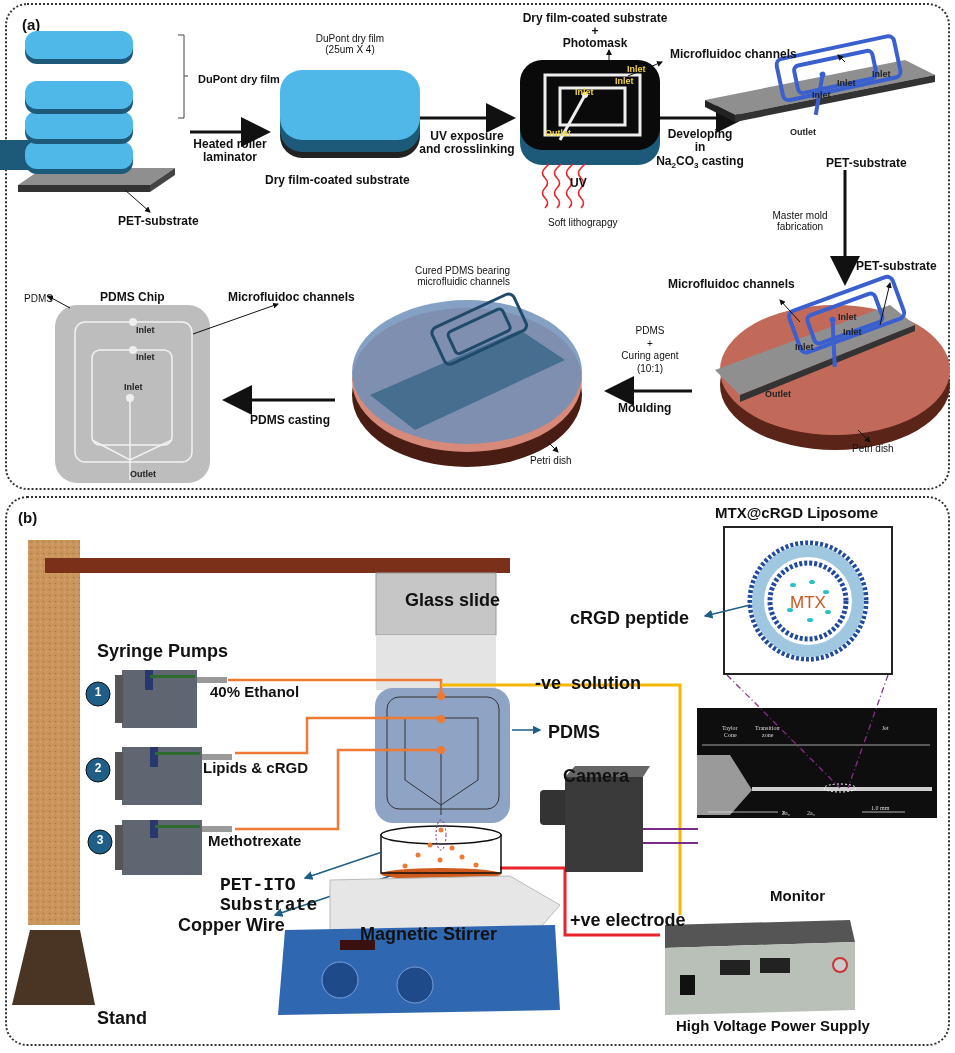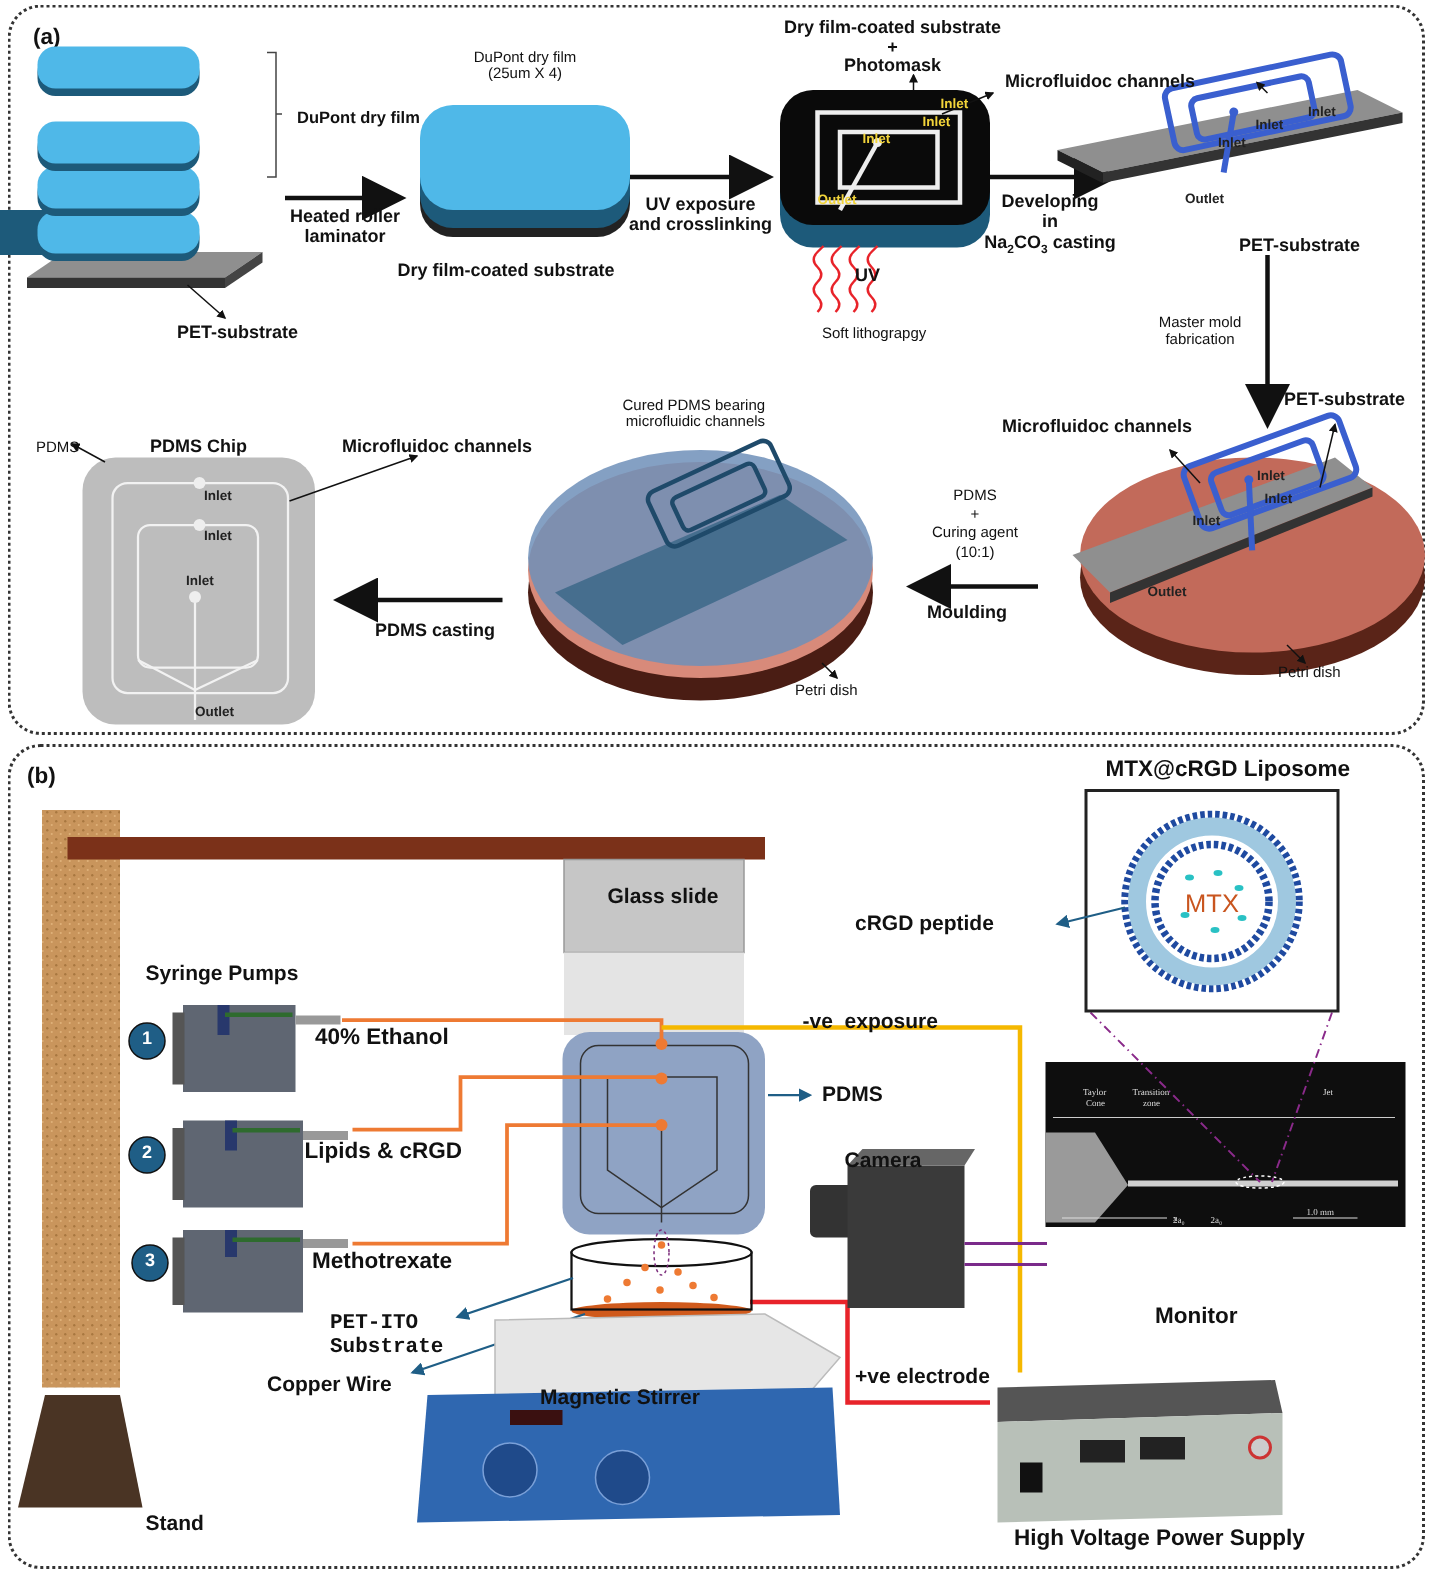--- a/index.html
+++ b/index.html
@@ -3,21 +3,21 @@
 <meta charset="utf-8">
 <style>
   html,body{margin:0;padding:0;background:#fff;}
   body{width:955px;height:1053px;position:relative;overflow:hidden;font-family:"Liberation Sans",sans-serif;color:#111;}
   .panel{position:absolute;border:2px dotted #333;border-radius:22px;box-sizing:border-box;}
   #panel-a{left:5px;top:3px;width:945px;height:487px;}
   #panel-b{left:5px;top:496px;width:945px;height:550px;}
   .plabel{position:absolute;font-weight:bold;font-size:15px;}
   .t{position:absolute;font-weight:bold;white-space:nowrap;line-height:1.12;}
   .tc{text-align:center;}
-  .s10{font-size:10px;} .s11{font-size:11px;} .s12{font-size:12px;} .s14{font-size:14px;} .s15{font-size:15px;}
+  .s10{font-size:10px;} .s11{font-size:11px;} .s12{font-size:12px;} .s14{font-size:18px;} .s15{font-size:15px;}
   .n{font-weight:normal;}
   svg{position:absolute;left:0;top:0;overflow:visible;}
   .ytext{fill:#f2d43a;font-size:9px;font-weight:bold;font-family:"Liberation Sans",sans-serif;}
   .dtext{fill:#222;font-size:9px;font-weight:bold;font-family:"Liberation Sans",sans-serif;}
   .wtext{fill:#ddd;font-family:"Liberation Serif",serif;}
 </style>
 </head>
 <body>
 
 <div id="panel-a" class="panel"></div>
@@ -328,32 +328,32 @@
 <div class="t s10 n" style="left:415px;top:265px;text-align:right;"><span>Cured PDMS bearing</span><br><span>microfluidic channels</span></div>
 <div class="t s10 n" style="left:530px;top:455px;">Petri dish</div>
 <div class="t s12" style="left:250px;top:414px;">PDMS casting</div>
 <div class="t s12" style="left:100px;top:291px;">PDMS Chip</div>
 <div class="t s10 n" style="left:24px;top:293px;">PDMS</div>
 <div class="t s12" style="left:228px;top:291px;">Microfluidoc channels</div>
 
 <div id="panel-b" class="panel"></div>
 <div class="plabel" style="left:18px;top:509px;">(b)</div>
 
-<div class="t s15" style="left:715px;top:505px;margin-left:22px;">MTX@cRGD Liposome</div>
+<div class="t s15" style="left:715px;top:505px;">MTX@cRGD Liposome</div>
 <div class="t s14" style="left:570px;top:608px;">cRGD peptide</div>
 <div class="t s14" style="left:405px;top:590px;">Glass slide</div>
 <div class="t s14" style="left:97px;top:641px;">Syringe Pumps</div>
 <div class="t s15" style="left:210px;top:684px;text-align:center;">40% Ethanol</div>
 <div class="t s15" style="left:203px;top:760px;">Lipids &amp; cRGD</div>
 <div class="t s15" style="left:208px;top:833px;">Methotrexate</div>
 <div class="t s12" style="left:92px;top:686px;color:#fff;width:12px;text-align:center;">1</div>
 <div class="t s12" style="left:92px;top:762px;color:#fff;width:12px;text-align:center;">2</div>
 <div class="t s12" style="left:94px;top:834px;color:#fff;width:12px;text-align:center;">3</div>
-<div class="t s14" style="left:535px;top:673px;white-space:pre;">-ve  exposure</div>
+<div class="t s14" style="left:535px;top:673px;white-space:pre;">-ve  solution</div>
 <div class="t s14" style="left:548px;top:722px;">PDMS</div>
 <div class="t s14" style="left:563px;top:766px;">Camera</div>
-<div class="t s15" style="left:770px;top:870px;">Monitor</div>
+<div class="t s15" style="left:770px;top:888px;">Monitor</div>
 <div class="t s14" style="left:220px;top:875px;font-family:Liberation Mono, monospace;"><span>PET-ITO</span><br><span>Substrate</span></div>
 <div class="t s14" style="left:178px;top:915px;">Copper Wire</div>
 <div class="t s14" style="left:360px;top:904px;margin-top:20px;">Magnetic Stirrer</div>
 <div class="t s14" style="left:570px;top:910px;">+ve electrode</div>
 <div class="t s15" style="left:676px;top:1018px;">High Voltage Power Supply</div>
 <div class="t s14" style="left:97px;top:1008px;">Stand</div>
 
 </body></html>

